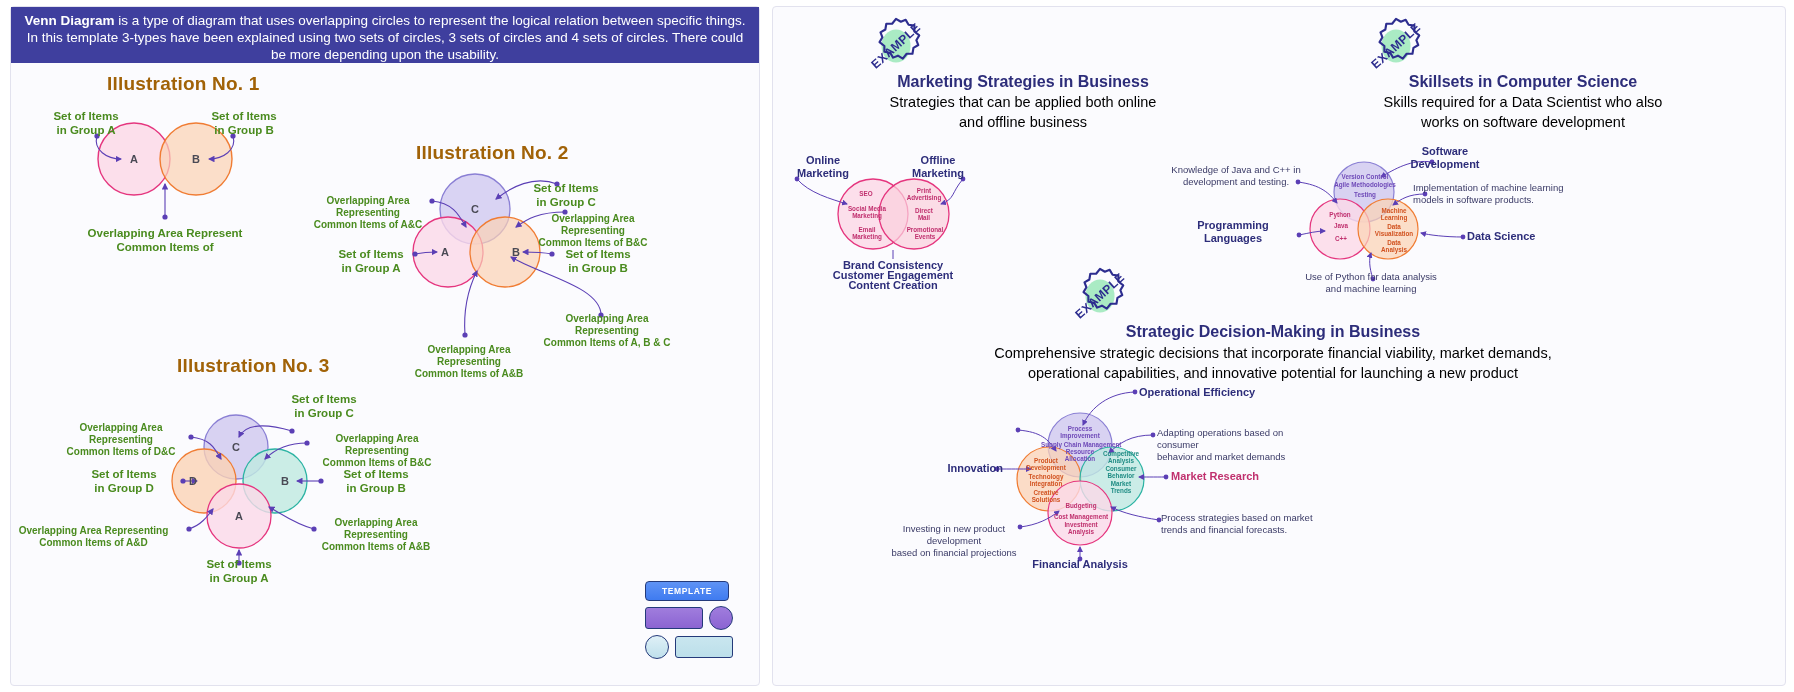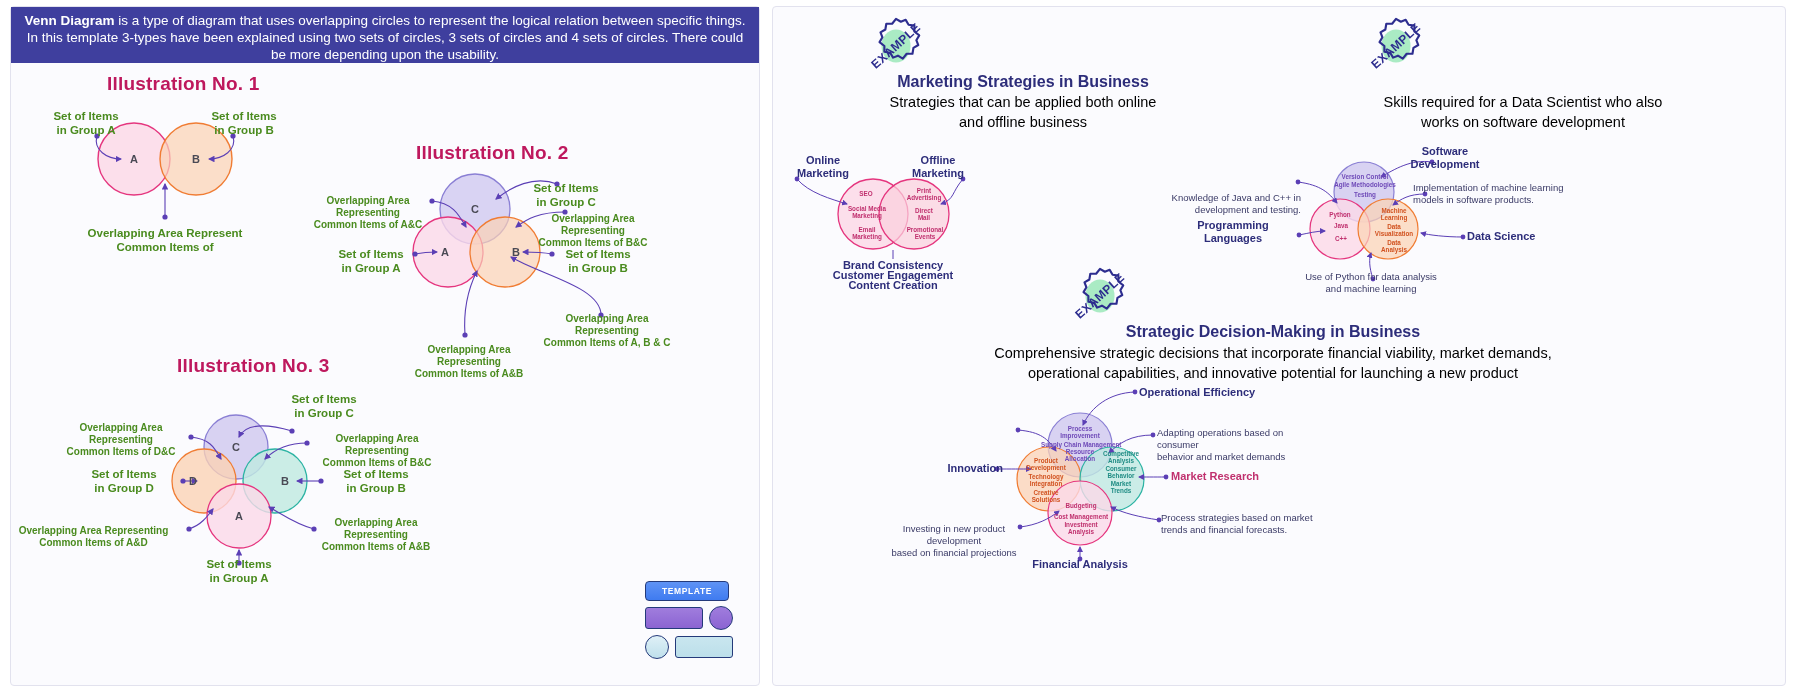--- a/index.html
+++ b/index.html
@@ -8,21 +8,21 @@
 
   .panel{position:absolute;background:#fbfbfe;border:1px solid #e2e2ee;border-radius:4px;}
   #left-panel{left:10px;top:6px;width:748px;height:678px;}
   #right-panel{left:772px;top:6px;width:1012px;height:678px;}
 
   .banner{position:absolute;left:0;top:0;width:100%;height:56px;background:#3f3f9e;
           color:#fff;font-size:13.5px;line-height:17px;text-align:center;
           box-sizing:border-box;padding:5px 12px 0 12px;font-weight:400;}
   .banner b{font-weight:700;}
 
-  .illus-title{position:absolute;color:#be185d;font-weight:700;font-size:19px;
+  .illus-title{position:absolute;color:#a16207;font-weight:700;font-size:19px;
                letter-spacing:.2px;white-space:nowrap;}
 
   .lbl{position:absolute;color:#4a8b1f;font-weight:700;font-size:11.5px;
        line-height:14px;text-align:center;white-space:nowrap;}
   .lbl.sm{font-size:10px;line-height:12px;}
 
   svg.ovl{position:absolute;left:0;top:0;width:100%;height:100%;overflow:visible;pointer-events:none;}
 
   .setletter{position:absolute;font-weight:700;font-size:11px;color:#4a4a55;}
 
@@ -251,20 +251,21 @@
 Customer Engagement
 Content Creation</div>
 
     <svg class="stamp" style="left:592px;top:8px;" viewBox="0 0 64 64">
       <ellipse cx="32" cy="32" rx="15" ry="17" fill="#8fe5b0" opacity=".75"></ellipse>
       <path d="M32 4 l5 3 l5-2 l3 5 l6 1 l0 6 l5 4 l-3 5 l2 5 l-5 3 l-1 6 l-6 0 l-4 5 l-5-3 l-5 2 l-3-5 l-6-1 l0-6 l-5-4 l3-5 l-2-5 l5-3 l1-6 l6 0 z" fill="none" stroke="#2d2d8f" stroke-width="2.2" stroke-linejoin="round"></path>
       <g transform="rotate(-42 32 32)">
         <text x="32" y="36" text-anchor="middle" font-family="Liberation Sans, sans-serif" font-size="12.5" font-weight="700" fill="#2d2d8f" letter-spacing="0.4">EXAMPLE</text>
       </g>
     </svg>
+    <div class="ex-title" style="left:500px;top:66px;width:500px;">Skillsets in Computer Science</div>
     <div class="ex-sub" style="left:500px;top:85px;width:500px;white-space:pre-line;">Skills required for a Data Scientist who also
 works on software development</div>
 
     <svg class="ovl">
       <circle cx="591" cy="185" r="30" fill="#cfc8ef" fill-opacity="0.80" stroke="#8a7fd4" stroke-width="1.2"></circle>
       <circle cx="567" cy="222" r="30" fill="#fbd9e8" fill-opacity="0.82" stroke="#e5357e" stroke-width="1.2"></circle>
       <circle cx="615" cy="222" r="30" fill="#fbd2b4" fill-opacity="0.72" stroke="#f07c33" stroke-width="1.2"></circle>
 
       <path d="M659,155 C638,152 622,162 608,170" fill="none" stroke="#5b3fb5" stroke-width="1" marker-end="url(#ar)"></path>
       <circle cx="659" cy="155" r="2.4" fill="#5b3fb5"></circle>
@@ -275,21 +276,21 @@
       <path d="M526,228 C536,226 544,224 552,224" fill="none" stroke="#5b3fb5" stroke-width="1" marker-end="url(#ar)"></path>
       <circle cx="526" cy="228" r="2.4" fill="#5b3fb5"></circle>
       <path d="M690,230 C672,230 656,228 648,226" fill="none" stroke="#5b3fb5" stroke-width="1" marker-end="url(#ar)"></path>
       <circle cx="690" cy="230" r="2.4" fill="#5b3fb5"></circle>
       <path d="M600,272 C596,260 596,252 598,246" fill="none" stroke="#5b3fb5" stroke-width="1" marker-end="url(#ar)"></path>
       <circle cx="600" cy="272" r="2.4" fill="#5b3fb5"></circle>
     </svg>
 
     <div class="rlbl" style="left:612px;top:138px;width:120px;white-space:pre-line;">Software
 Development</div>
-    <div class="rlbl norm" style="left:398px;top:157px;width:130px;white-space:pre-line;text-align:right;margin-top:28px;">Knowledge of Java and C++ in
+    <div class="rlbl norm" style="left:398px;top:157px;width:130px;white-space:pre-line;text-align:center;">Knowledge of Java and C++ in
 development and testing.</div>
     <div class="rlbl norm" style="left:640px;top:175px;width:160px;white-space:pre-line;text-align:left;">Implementation of machine learning
 models in software products.</div>
     <div class="rlbl" style="left:400px;top:212px;width:120px;white-space:pre-line;">Programming
 Languages</div>
     <div class="rlbl" style="left:694px;top:223px;width:120px;white-space:pre-line;text-align:left;">Data Science</div>
     <div class="rlbl norm" style="left:498px;top:264px;width:200px;white-space:pre-line;">Use of Python for data analysis
 and machine learning</div>
 
     <div class="vtxt pu" style="left:563px;top:166px;width:58px;">Version Control</div>

